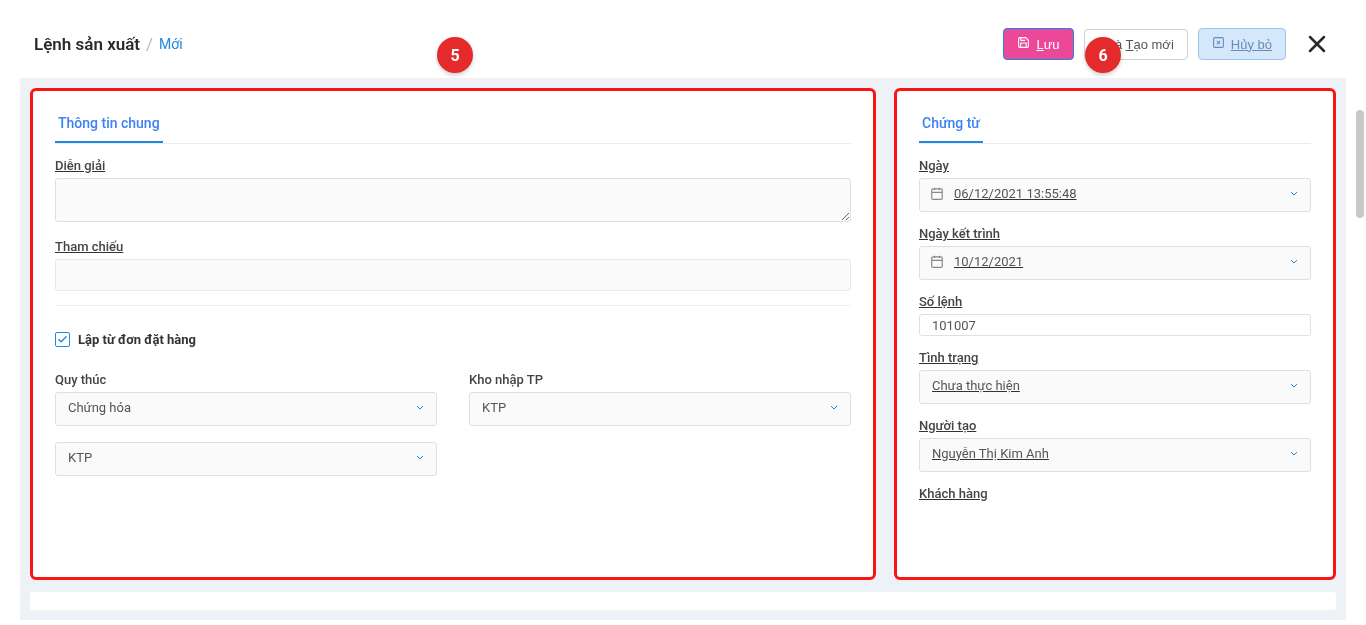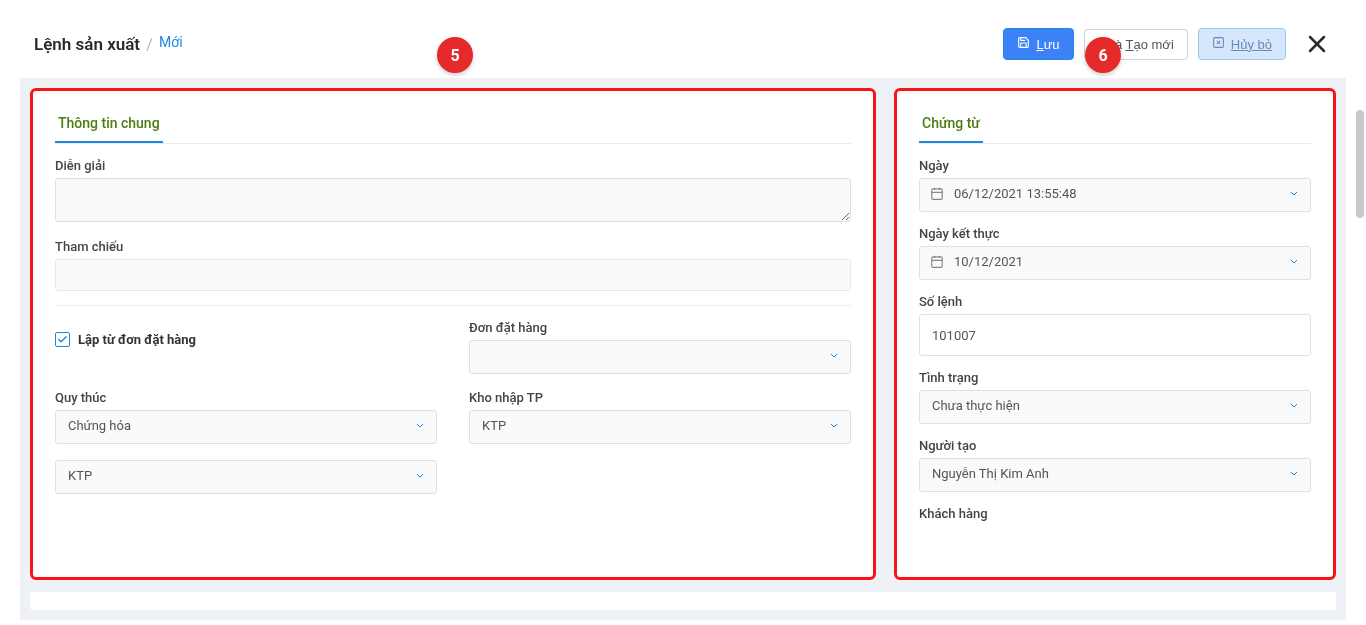--- a/index.html
+++ b/index.html
@@ -1,50 +1,50 @@
 <!DOCTYPE html>
 <html><head>
 <meta charset="utf-8">
 <style>
 * { box-sizing: border-box; margin: 0; padding: 0; }
 body { font-family: -apple-system, BlinkMacSystemFont, "Segoe UI", Roboto, sans-serif; background: #fff; font-size: 13px; color: #333; }
 
 .container { width: 1366px; height: 625px; position: relative; }
 
 .header { display: flex; align-items: center; justify-content: space-between; padding: 28px 34px 18px 34px; }
-.header-left { display: flex; gap: 6px; }
+.header-left { display: flex; align-items: center; gap: 6px; }
 .breadcrumb-title { font-size: 17px; font-weight: 600; color: #2a2a2a; }
 .breadcrumb-sep { color: #bbb; font-size: 17px; }
 .breadcrumb-current { color: #1e88e5; font-size: 14px; }
 
 .header-right { display: flex; align-items: center; gap: 10px; }
 .btn { display: inline-flex; align-items: center; gap: 6px; padding: 7px 13px; border-radius: 4px; border: 1px solid transparent; font-size: 13px; cursor: pointer; white-space: nowrap; }
-.btn-primary { background: #3b82f6; color: #fff; border-color: #1e88e5; margin-left: 40px; }
+.btn-primary { background: #ec4899; color: #fff; border-color: #1e88e5; margin-left: 40px; }
 .btn-outline { background: #fff; color: #555; border: 1px solid #d0d0d0; }
 .btn-cancel { background: #d5e7fb; color: #6b8bb5; border: 1px solid #9ec5ee; }
 .btn-cancel .lbl { text-decoration: underline; }
 .btn .u { text-decoration: underline; }
 .close-x { width: 30px; height: 30px; display: flex; align-items: center; justify-content: center; cursor: pointer; margin-left: 6px; }
 .close-x svg { width: 24px; height: 24px; }
 
 .body-area { background: #eef1f5; margin: 0 20px; padding: 10px; position: relative; }
 .panels { display: flex; gap: 18px; }
 .panel-left { flex: 0 0 846px; }
 .panel-right { flex: 1; }
 .panel-box { background: #fff; border-radius: 3px; padding: 16px 22px 22px 22px; position: relative; }
 .red-border { border: 3px solid #f91515; border-radius: 6px; }
 
 .tab-hdr { border-bottom: 1px solid #eaeaea; margin-bottom: 14px; }
-.tab-item { display: inline-block; padding: 8px 3px 10px 3px; color: #4d7c0f; font-weight: 500; border-bottom: 2px solid #1e88e5; font-size: 14px; }
-
-.field { margin-bottom: 14px; }
+.tab-item { display: inline-block; padding: 8px 3px 10px 3px; color: #3b82f6; font-weight: 500; border-bottom: 2px solid #1e88e5; font-size: 14px; }
+
+.field { margin-bottom: 14px; text-decoration: underline; }
 .field-label { font-size: 13px; color: #444; margin-bottom: 5px; font-weight: 500; }
 .textarea { width: 100%; height: 44px; border: 1px solid #e0e0e0; border-radius: 3px; background: #fafafa; resize: both; padding: 6px; font-family: inherit; }
 .input-flat { width: 100%; height: 32px; border: 1px solid #e8e8e8; border-radius: 3px; background: #fafafa; padding: 0 10px; font-family: inherit; font-size: 13px; }
-.input-white { width: 100%; height: 42px; border: 1px solid #e0e0e0; border-radius: 3px; background: #fff; padding: 0 12px; font-family: inherit; font-size: 13px; color: #555; }
+.input-white { width: 100%; height: 22px; border: 1px solid #e0e0e0; border-radius: 3px; background: #fff; padding: 0 12px; font-family: inherit; font-size: 13px; color: #555; }
 
 .divider { border-top: 1px solid #eee; margin: 14px 0; }
 
 .twocol { display: flex; gap: 32px; }
 .twocol .col { flex: 1; }
 
 .checkbox-row { display: flex; align-items: center; gap: 8px; }
 .checkbox-box { width: 15px; height: 15px; border: 1.5px solid #1e88e5; border-radius: 2px; display: flex; align-items: center; justify-content: center; cursor: pointer; }
 .checkbox-box svg { width: 11px; height: 11px; }
 
@@ -137,29 +137,20 @@
             <div class="col">
               <div class="checkbox-row" style="height:34px;margin-top:2px;font-weight:bold;">
                 <span class="checkbox-box">
                   <svg viewBox="0 0 24 24" fill="none" stroke="#1e88e5" stroke-width="3" stroke-linecap="round" stroke-linejoin="round">
                       <polyline points="20 6 9 17 4 12"></polyline>
                     </svg>
                 </span>
                 <span>Lập từ đơn đặt hàng</span>
               </div>
             </div>
-            <div class="col">
-              <div class="field-label">Đơn đặt hàng</div>
-              <div class="select-box">
-                <span></span>
-                <span class="chevron"><svg viewBox="0 0 24 24" fill="none" stroke-width="2">
-                      <path d="M6 9l6 6 6-6"></path>
-                    </svg></span>
-              </div>
-            </div>
           </div>
 
           <div class="twocol" style="margin-top:16px;">
             <div class="col">
               <div class="field-label">Quy thúc</div>
               <div class="select-box">
                 <span>Chứng hóa</span>
                 <span class="chevron"><svg viewBox="0 0 24 24" fill="none" stroke-width="2">
                       <path d="M6 9l6 6 6-6"></path>
                     </svg></span>
@@ -206,21 +197,21 @@
                     <line x1="3" y1="10" x2="21" y2="10"></line>
                   </svg></span>
               <span>06/12/2021 13:55:48</span>
               <span class="chevron"><svg viewBox="0 0 24 24" fill="none" stroke-width="2">
                     <path d="M6 9l6 6 6-6"></path>
                   </svg></span>
             </div>
           </div>
 
           <div class="field">
-            <div class="field-label">Ngày kết thực</div>
+            <div class="field-label">Ngày kết trình</div>
             <div class="select-box with-icon">
               <span class="leading-icon"><svg viewBox="0 0 24 24" fill="none" stroke="#888" stroke-width="2">
                     <rect x="3" y="4" width="18" height="18" rx="2"></rect>
                     <line x1="16" y1="2" x2="16" y2="6"></line>
                     <line x1="8" y1="2" x2="8" y2="6"></line>
                     <line x1="3" y1="10" x2="21" y2="10"></line>
                   </svg></span>
               <span>10/12/2021</span>
               <span class="chevron"><svg viewBox="0 0 24 24" fill="none" stroke-width="2">
                     <path d="M6 9l6 6 6-6"></path>

